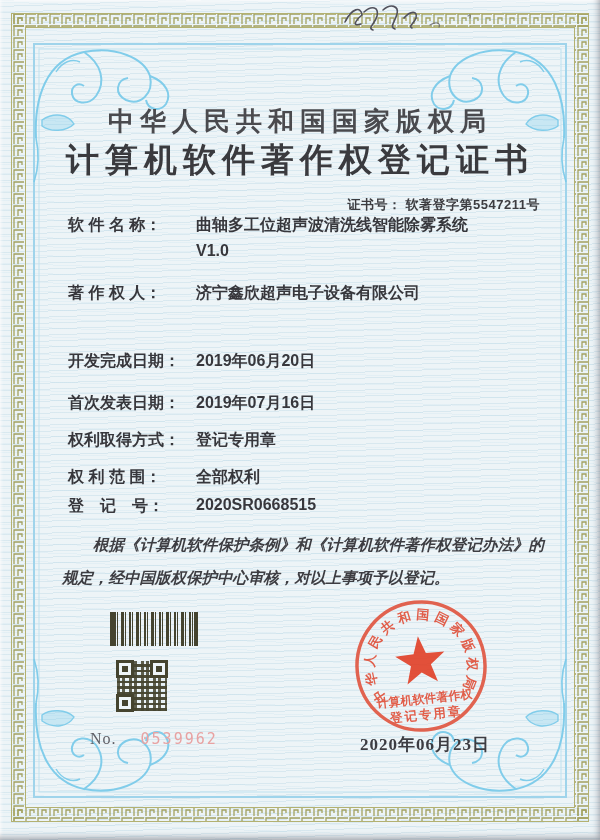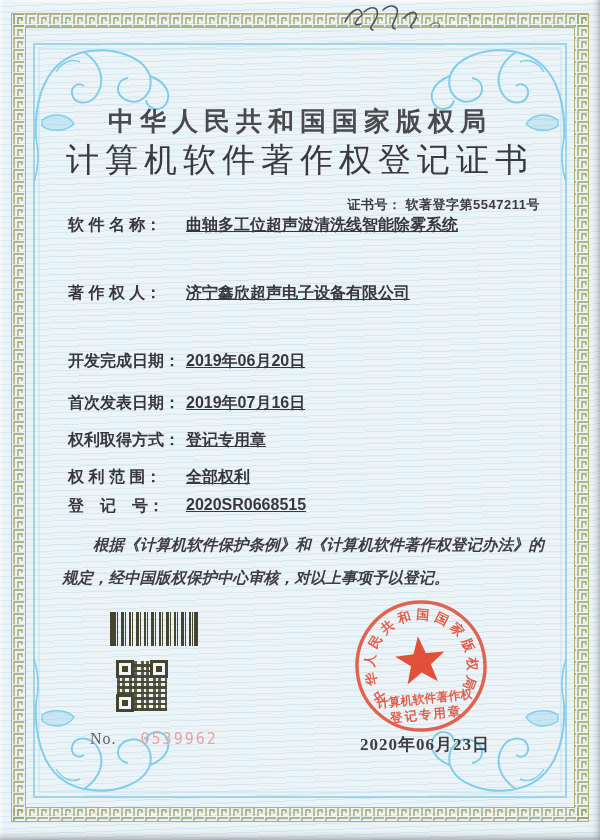--- a/index.html
+++ b/index.html
@@ -8,26 +8,26 @@
     background-color:#edf4f7;
     background-image:
       repeating-linear-gradient(178deg, rgba(168,205,222,.30) 0 1px, rgba(255,255,255,0) 1px 6px),
       repeating-linear-gradient(2deg, rgba(190,221,236,.22) 0 1px, rgba(255,255,255,0) 1px 9px);
     box-shadow: inset -4px -5px 7px -3px rgba(70,70,82,.5), inset 2px 2px 3px -1px rgba(255,255,255,.9);}
   .frame-svg{position:absolute;left:0;top:0;width:600px;height:840px;}
 
   .authority{position:absolute;left:0;top:104px;width:100%;text-align:center;
     font-family:"Liberation Serif",serif;font-size:26px;font-weight:700;color:#4a4a4e;letter-spacing:6px;}
   .cert-title{position:absolute;left:0;top:138px;width:100%;text-align:center;
-    font-family:"Liberation Serif",serif;font-size:33px;font-weight:400;color:#3a3a3e;letter-spacing:6px;}
+    font-family:"Liberation Serif",serif;font-size:33px;font-weight:700;color:#3a3a3e;letter-spacing:6px;}
   .certno{position:absolute;right:60px;top:189px;font-size:13px;font-weight:700;color:#3c3c40;letter-spacing:.5px;margin-top:7px;}
 
   .row{position:absolute;left:68px;display:flex;font-size:16px;font-weight:700;color:#37373c;}
   .row .lbl{width:116px;flex:0 0 116px;}
-  .row .val{margin-left:2px;text-decoration:underline;}
+  .row .val{margin-left:12px;}
   .r1{top:215px}.r2{top:283px}.r3{top:351px}.r4{top:393px}.r5{top:430px}.r6{top:467px}.r7{top:496px}
   .val2{margin-top:6px;}
 
   .statement{position:absolute;left:62px;right:56px;top:528px;margin:0;
     font-size:15.5px;font-weight:700;color:#3d3d42;line-height:33px;text-indent:2em;text-align:justify;font-style:italic;}
 
   .barcode{position:absolute;left:110px;top:612px;width:80px;height:34px;
     border-left:4px solid #45442f;border-right:4px solid #45442f;
     background:repeating-linear-gradient(90deg,#45442f 0 2px,rgba(0,0,0,0) 2px 3px,#45442f 3px 4px,rgba(0,0,0,0) 4px 7px,#45442f 7px 10px,rgba(0,0,0,0) 10px 11px,#45442f 11px 12px,rgba(0,0,0,0) 12px 15px);}
   .qrcode{position:absolute;left:117px;top:661px;width:50px;height:50px;
@@ -96,20 +96,21 @@
 
   <div class="certno">
     <span>证书号：</span>
     <span>软著登字第5547211号</span>
   </div>
 
   <div class="row r1">
     <span class="lbl">软 件 名 称：</span>
     <span class="val">
       <div>曲轴多工位超声波清洗线智能除雾系统</div>
+      <div class="val2">V1.0</div>
     </span>
   </div>
   <div class="row r2">
     <span class="lbl">著 作 权 人：</span>
     <span class="val">济宁鑫欣超声电子设备有限公司</span>
   </div>
   <div class="row r3">
     <span class="lbl">开发完成日期：</span>
     <span class="val">2019年06月20日</span>
   </div>

